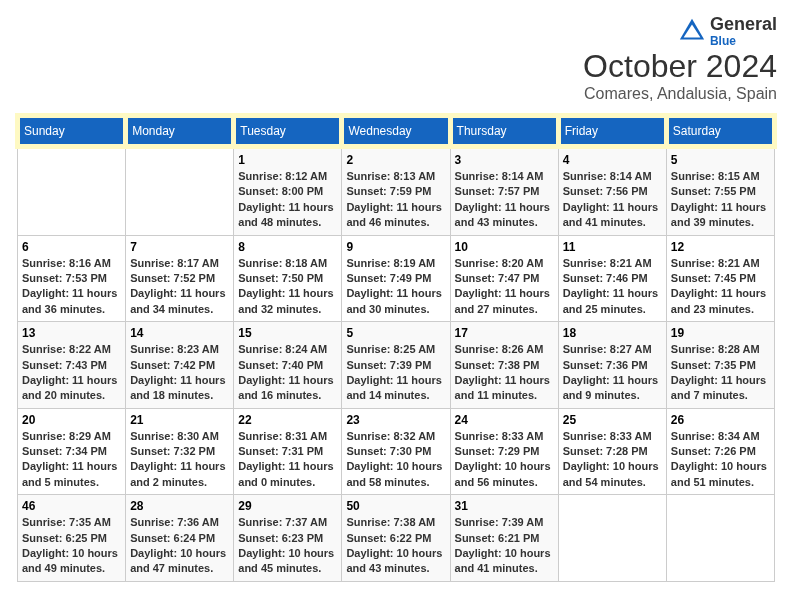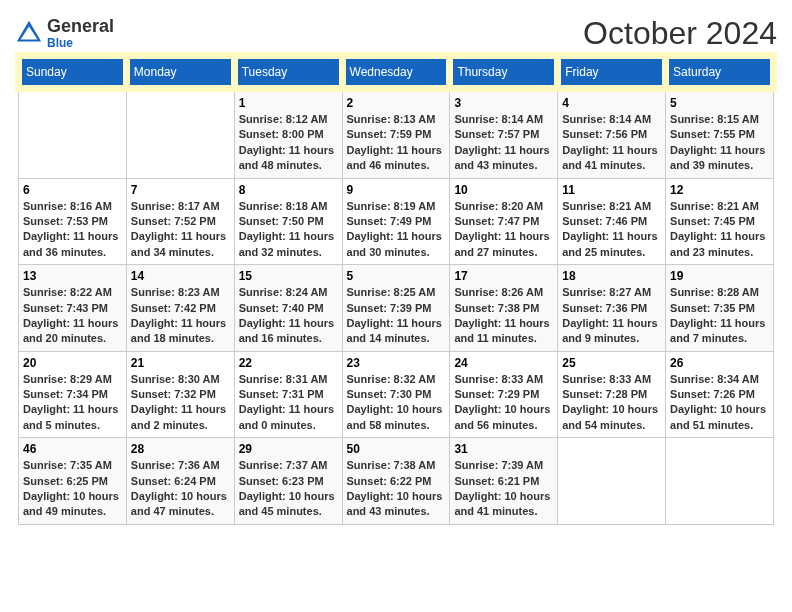--- a/index.html
+++ b/index.html
@@ -6,21 +6,23 @@
     body {
       font-family: Arial, sans-serif;
       background: #fff;
       width: 792px;
       min-height: 612px;
       padding: 15px;
     }
     .header {
       display: flex;
       justify-content: space-between;
-      align-items: center;
+      align-items: flex-end;
+      margin-bottom: 10px;
+      flex-direction: column;
     }
     .logo {
       display: flex;
       align-items: center;
       gap: 4px;
     }
     .logo-icon {
       width: 28px;
       height: 28px;
     }
@@ -32,21 +34,21 @@
     }
     thead tr {
       background-color: #1565c0;
       color: white;
     }
     thead th {
       padding: 6px 4px;
       text-align: left;
       font-size: 12px;
       font-weight: normal;
-      border: 7px solid #fef9c3;
+      border: 5px solid #fef9c3;
     }
     tbody tr {
       vertical-align: top;
     }
     tbody td {
       border: 1px solid #ccc;
       padding: 4px;
       height: 80px;
       width: calc(100% / 7);
     }
@@ -81,20 +83,21 @@
       <polygon points="15,2 28,24 2,24" fill="#1565c0"></polygon>
       <polygon points="15,8 24,22 6,22" fill="white"></polygon>
     </svg>
     <div>
       <span style="font-size:18px;font-weight:bold;color:#333;display:block;line-height:1.1;">General</span>
       <span style="font-size:12px;font-weight:bold;color:#1565c0;display:block;line-height:1.1;">Blue</span>
     </div>
   </div>
   <div class="title-section">
     <div style="font-size:32px;color:#333;">October 2024</div>
+    <div style="font-size:16px;color:#555;">Comares, Andalusia, Spain</div>
   </div>
 </div>
 
 <table>
   <thead>
     <tr>
     <th>Sunday</th>
         <th>Monday</th>
         <th>Tuesday</th>
         <th>Wednesday</th>

